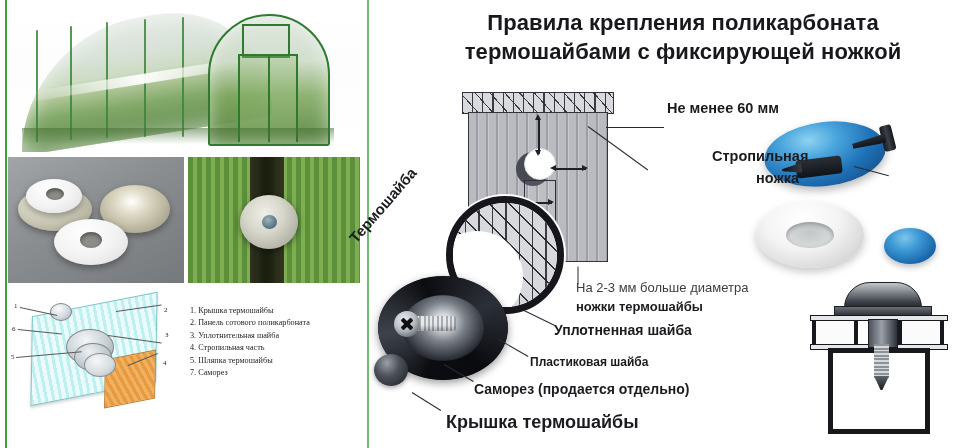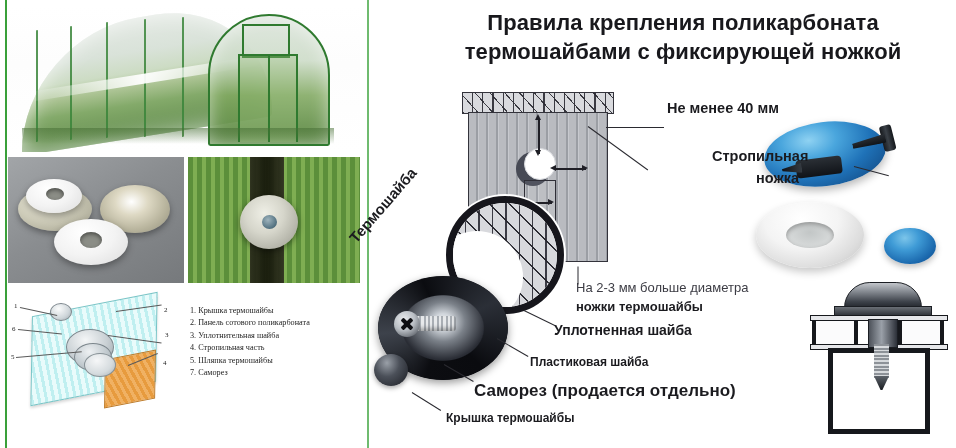--- a/index.html
+++ b/index.html
@@ -355,37 +355,37 @@
     <div class="xs-rib" style="left:6px;"></div>
     <div class="xs-rib" style="left:48px;"></div>
     <div class="xs-rib" style="left:92px;"></div>
     <div class="xs-rib" style="left:134px;"></div>
     <div class="xs-sheet-b"></div>
     <div class="xs-plug"></div>
     <div class="xs-frame"></div>
     <div class="xs-screw"></div>
   </div>
 
-  <div class="lbl" style="left:667px;top:100px;font-size:14.5px;">Не менее 40 мм</div>
+  <div class="lbl" style="left:667px;top:100px;font-size:14.5px;">Не менее 60 мм</div>
   <div class="leader" style="left:606px;top:127px;width:58px;"></div>
   <div class="leader" style="left:588px;top:126px;width:74px;transform:rotate(36deg);"></div>
 
   <div class="lbl" style="left:712px;top:148px;font-size:14.5px;">Стропильная</div>
   <div class="lbl" style="left:756px;top:170px;font-size:14.5px;">ножка</div>
   <div class="leader" style="left:854px;top:166px;width:36px;transform:rotate(15deg);"></div>
 
   <div class="lbl" style="left:576px;top:281px;font-size:13px;font-weight:normal;color:#3c3c44;text-align:center;">На 2-3 мм больше диаметра</div>
   <div class="lbl" style="left:576px;top:300px;font-size:13px;">ножки термошайбы</div>
   <div class="leader" style="left:578px;top:266px;width:18px;transform:rotate(90deg);"></div>
 
   <div class="lbl" style="left:554px;top:322px;font-size:14px;">Уплотненная шайба</div>
   <div class="leader" style="left:524px;top:310px;width:36px;transform:rotate(26deg);"></div>
 
   <div class="lbl" style="left:530px;top:356px;font-size:12px;">Пластиковая шайба</div>
   <div class="leader" style="left:497px;top:338px;width:36px;transform:rotate(30deg);"></div>
 
-  <div class="lbl" style="left:474px;top:381px;font-size:17px;">Саморез (продается отдельно)</div>
+  <div class="lbl" style="left:474px;top:381px;font-size:14px;">Саморез (продается отдельно)</div>
   <div class="leader" style="left:444px;top:364px;width:34px;transform:rotate(30deg);"></div>
 
-  <div class="lbl" style="left:446px;top:412px;font-size:12px;">Крышка термошайбы</div>
+  <div class="lbl" style="left:446px;top:412px;font-size:18px;">Крышка термошайбы</div>
   <div class="leader" style="left:412px;top:392px;width:34px;transform:rotate(32deg);"></div>
 
 </div>
 
 </body></html>

